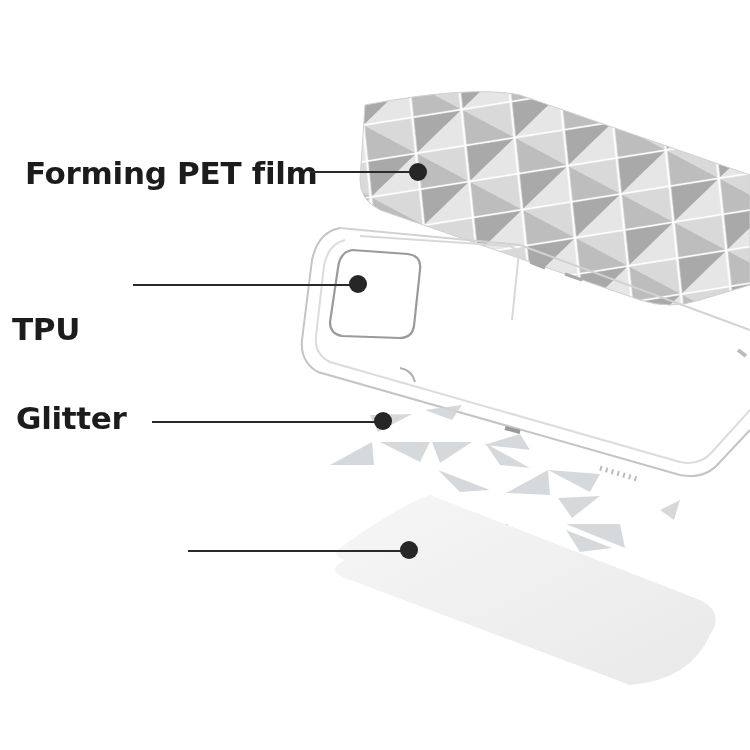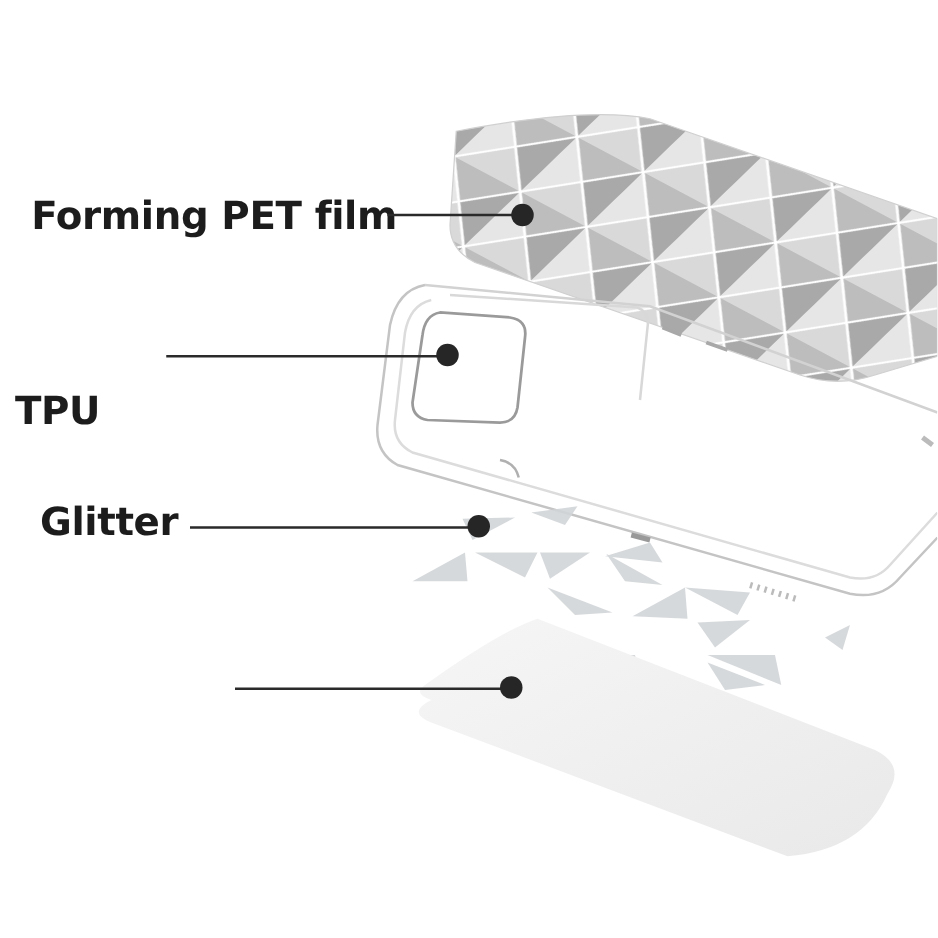--- a/index.html
+++ b/index.html
@@ -71,20 +71,20 @@
   </svg>
 
   <div class="label" style="left:25px; top:158px;">Forming PET film</div>
   <div class="leader" style="left:310px; top:171px; width:108px;"></div>
   <div class="dot" style="left:418px; top:172px;"></div>
 
   <div class="label" style="left:12px; top:270px;margin-top:44px;">TPU</div>
   <div class="leader" style="left:133px; top:284px; width:225px;"></div>
   <div class="dot" style="left:358px; top:284px;"></div>
 
-  <div class="label" style="left:32px; top:403px;">Glitter</div>
+  <div class="label" style="left:16px; top:403px;">Glitter</div>
   <div class="leader" style="left:152px; top:421px; width:231px;"></div>
   <div class="dot" style="left:383px; top:421px;"></div>
 
   <div class="leader" style="left:188px; top:550px; width:221px;"></div>
   <div class="dot" style="left:409px; top:550px;"></div>
 
 </div>
 
 </body></html>

